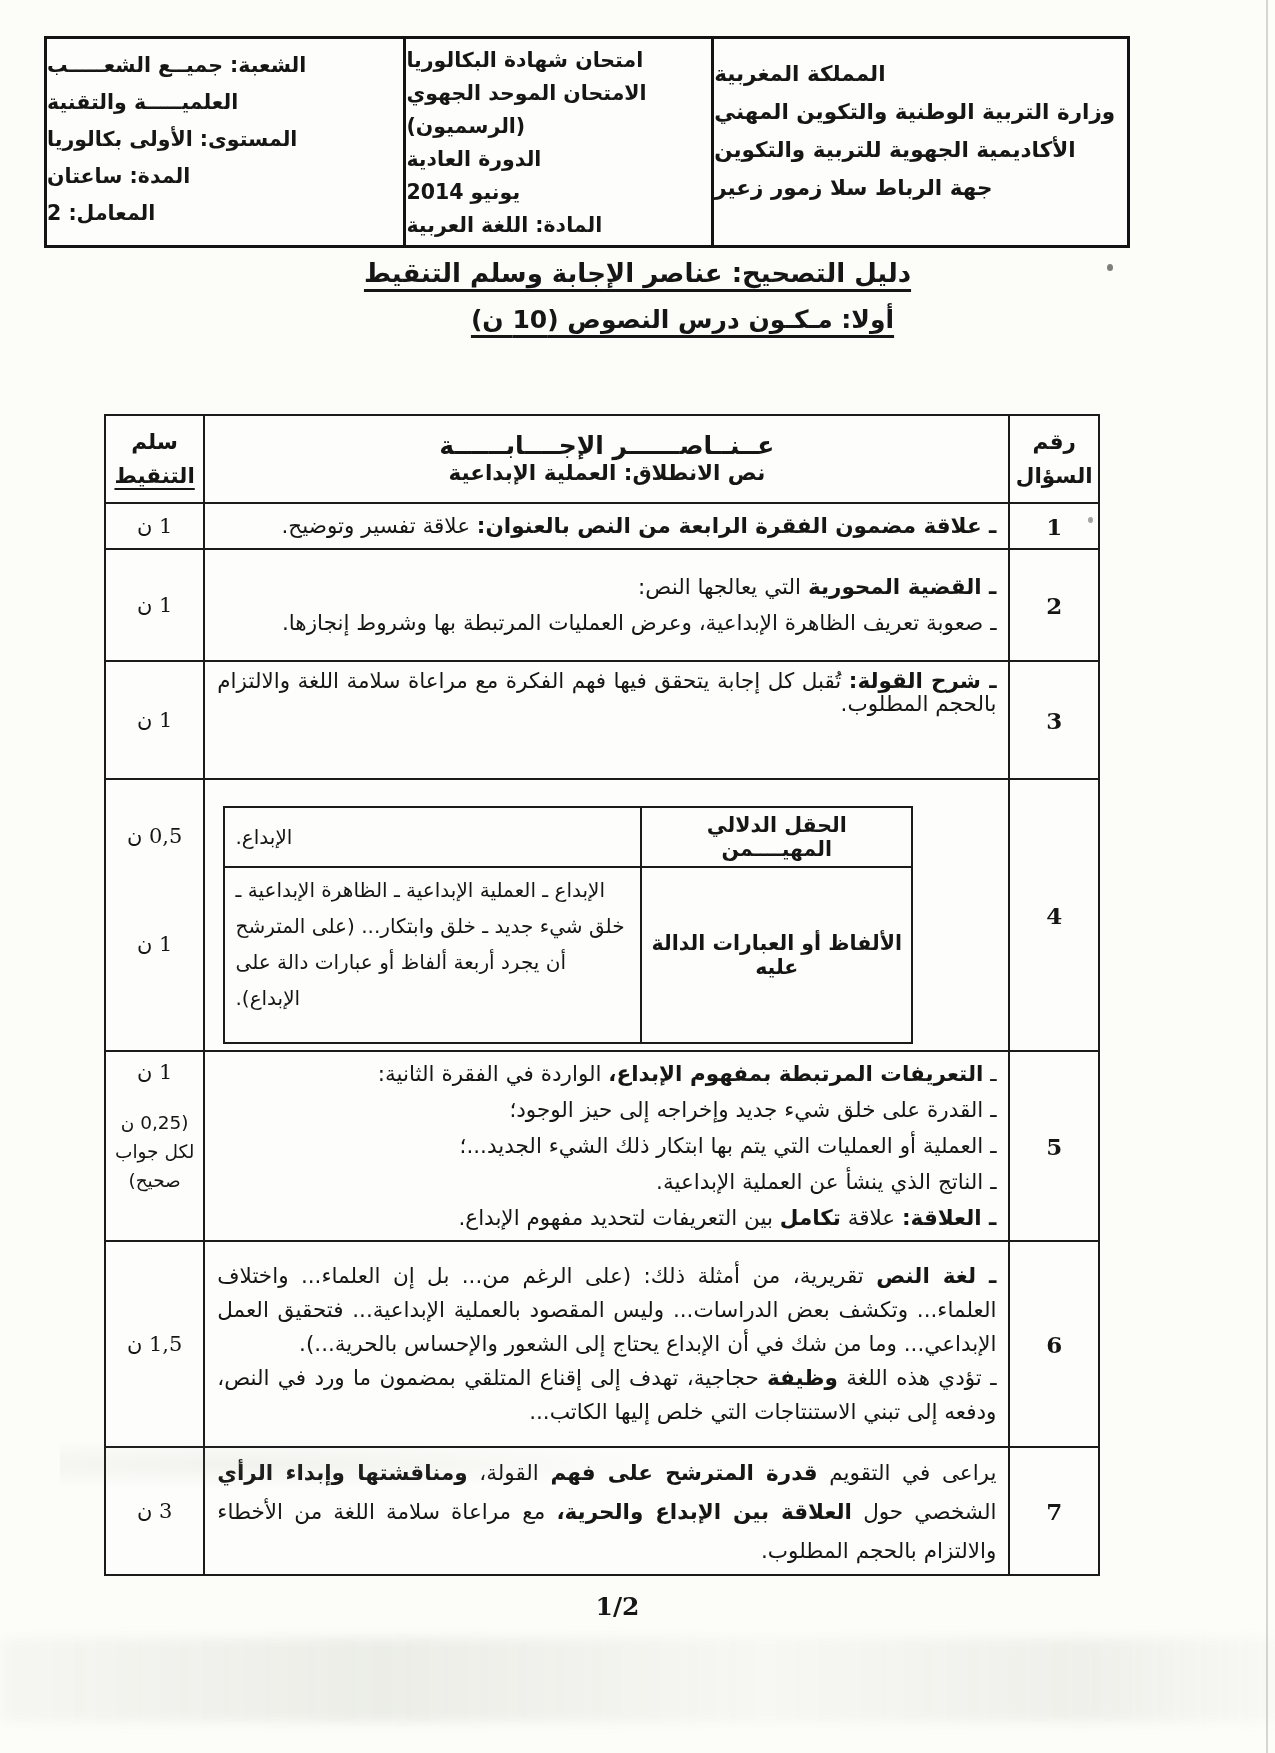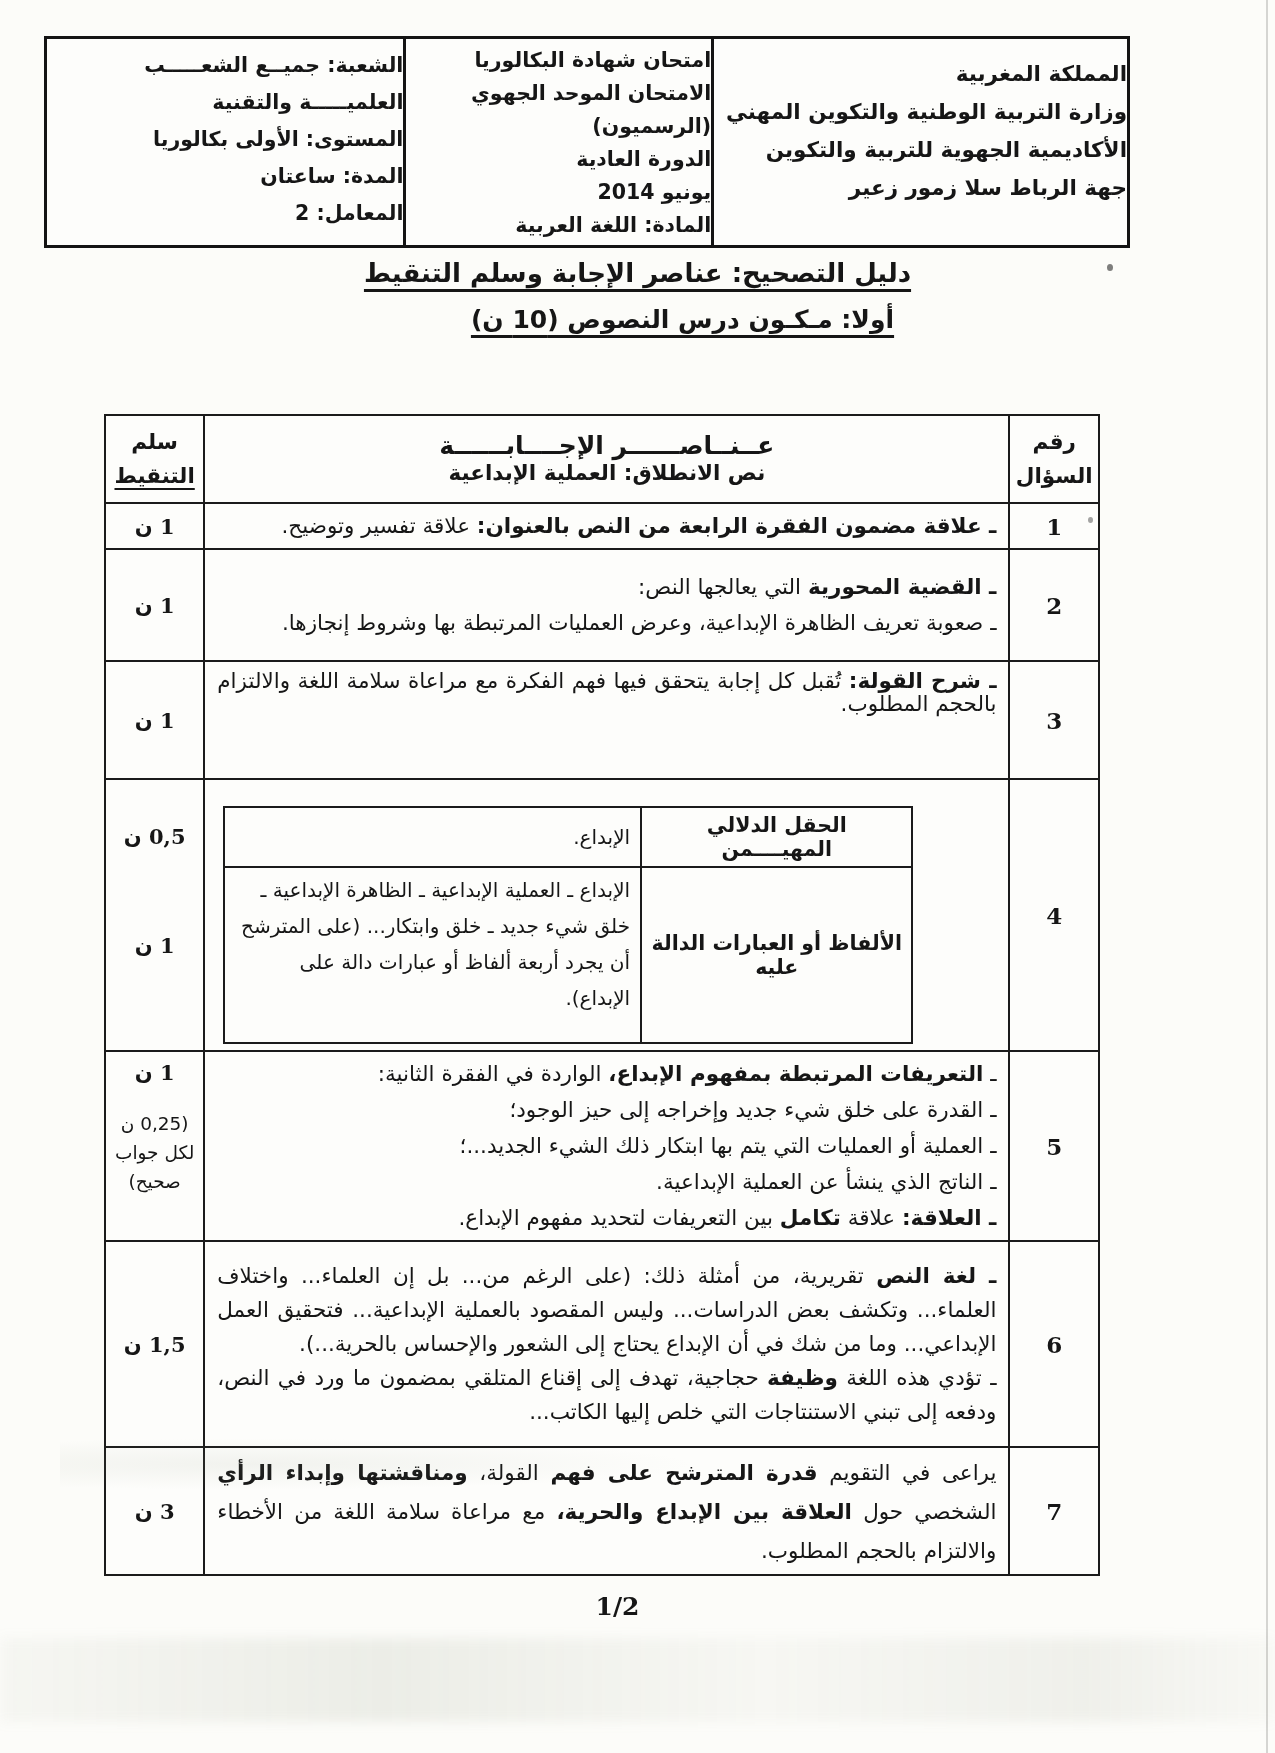--- a/index.html
+++ b/index.html
@@ -4,41 +4,41 @@
 <style>
   *{margin:0;padding:0;box-sizing:border-box}
   html,body{background:#ffffff}
   .page{position:relative;width:1275px;height:1753px;background:#fcfcf9;
         font-family:"DejaVu Sans",sans-serif;color:#161616;direction:rtl;overflow:hidden}
   .b{font-weight:bold}
 
   
   .hdr{position:absolute;top:36px;right:145px;width:1086px;height:212px;
        border:3px solid #141414;display:flex;background:#fdfdfb}
-  .hcell{text-align:right;font-weight:bold}
+  .hcell{text-align:left;font-weight:bold}
   .h-ministry{width:38.5%;border-left:3px solid #141414;font-size:21.5px;line-height:38px;padding-top:16px}
   .h-exam{width:28.5%;border-left:3px solid #141414;font-size:20.5px;line-height:33px;padding-top:5px}
   .h-stream{width:33%;font-size:20.5px;line-height:37px;padding-top:8px}
 
   
   .title{position:absolute;width:100%;text-align:center;font-weight:bold}
   .title1{top:258px;font-size:26px;text-decoration:underline;text-underline-offset:7px;text-decoration-thickness:2.5px}
   .title2{top:305px;font-size:25px;text-decoration:underline;text-underline-offset:7px;text-decoration-thickness:2.5px;transform:translateX(45px)}
 
   
   table{border-collapse:collapse}
   .main{position:absolute;top:414px;right:175px;width:996px;background:#fdfdfb}
   .main td{border:2.5px solid #1b1b1b;vertical-align:middle}
   .c-q{width:90px;text-align:center}
   .c-s{width:100px;text-align:center}
   .c-c{width:806px;padding:4px 12px;font-size:21.5px;text-align:right}
   .just{text-align:justify}
   .vt{vertical-align:top !important}
   .qnum{font-size:23px;font-weight:bold;font-family:"DejaVu Serif","DejaVu Sans",serif}
-  .score{font-size:21px;font-weight:bold;font-family:"DejaVu Serif","DejaVu Sans",serif}
+  .score{font-size:21px;font-weight:normal;font-family:"DejaVu Serif","DejaVu Sans",serif}
   .u{text-decoration:underline;text-underline-offset:5px;text-decoration-thickness:2px}
 
   .rh-hdr td{height:88px}
   .rh-hdr .c-c{text-align:center;padding:6px 0 8px}
   .th-main{font-size:25px;font-weight:bold}
   .th-sub{font-size:21.5px;font-weight:bold;}
   .th-q,.th-s{font-size:21.5px;font-weight:bold;line-height:34px}
 
   .r1 td{height:44px}   .r1 .line{line-height:36px}
   .r2 td{height:112px}  .r2 .line{line-height:36px}
@@ -48,21 +48,21 @@
   .r6 td{height:206px}  .r6 .line{line-height:34px}
   .r7 td{height:116px}  .r7 .line{line-height:39px}
   .r3 .c-c{padding-top:7px}
   .r7 .c-c{padding-top:5px}
 
   
   .r4c{padding:0}
   .inner{margin:26px 95px 0 0;width:690px}
   .inner td{border:2px solid #1b1b1b}
   .i-label{width:272px;text-align:center;font-weight:bold;font-size:20.5px;padding:4px 6px}
-  .i-value{width:418px;text-align:right;font-size:20px;padding:4px 10px;line-height:36px}
+  .i-value{width:418px;text-align:left;font-size:20px;padding:4px 10px;line-height:36px}
   .i-ra td{height:60px}
   .i-rb td{height:176px;vertical-align:top}
   .i-rb .i-label{vertical-align:middle}
 
   
   .s4 .sA{margin-top:44px}
   .s4 .sB{margin-top:84px}
   .s5{padding-top:8px}
   .s5 .note{font-weight:normal;font-size:18.5px;line-height:29px;margin-top:24px;
             font-family:"DejaVu Sans",sans-serif;padding:0 4px}

